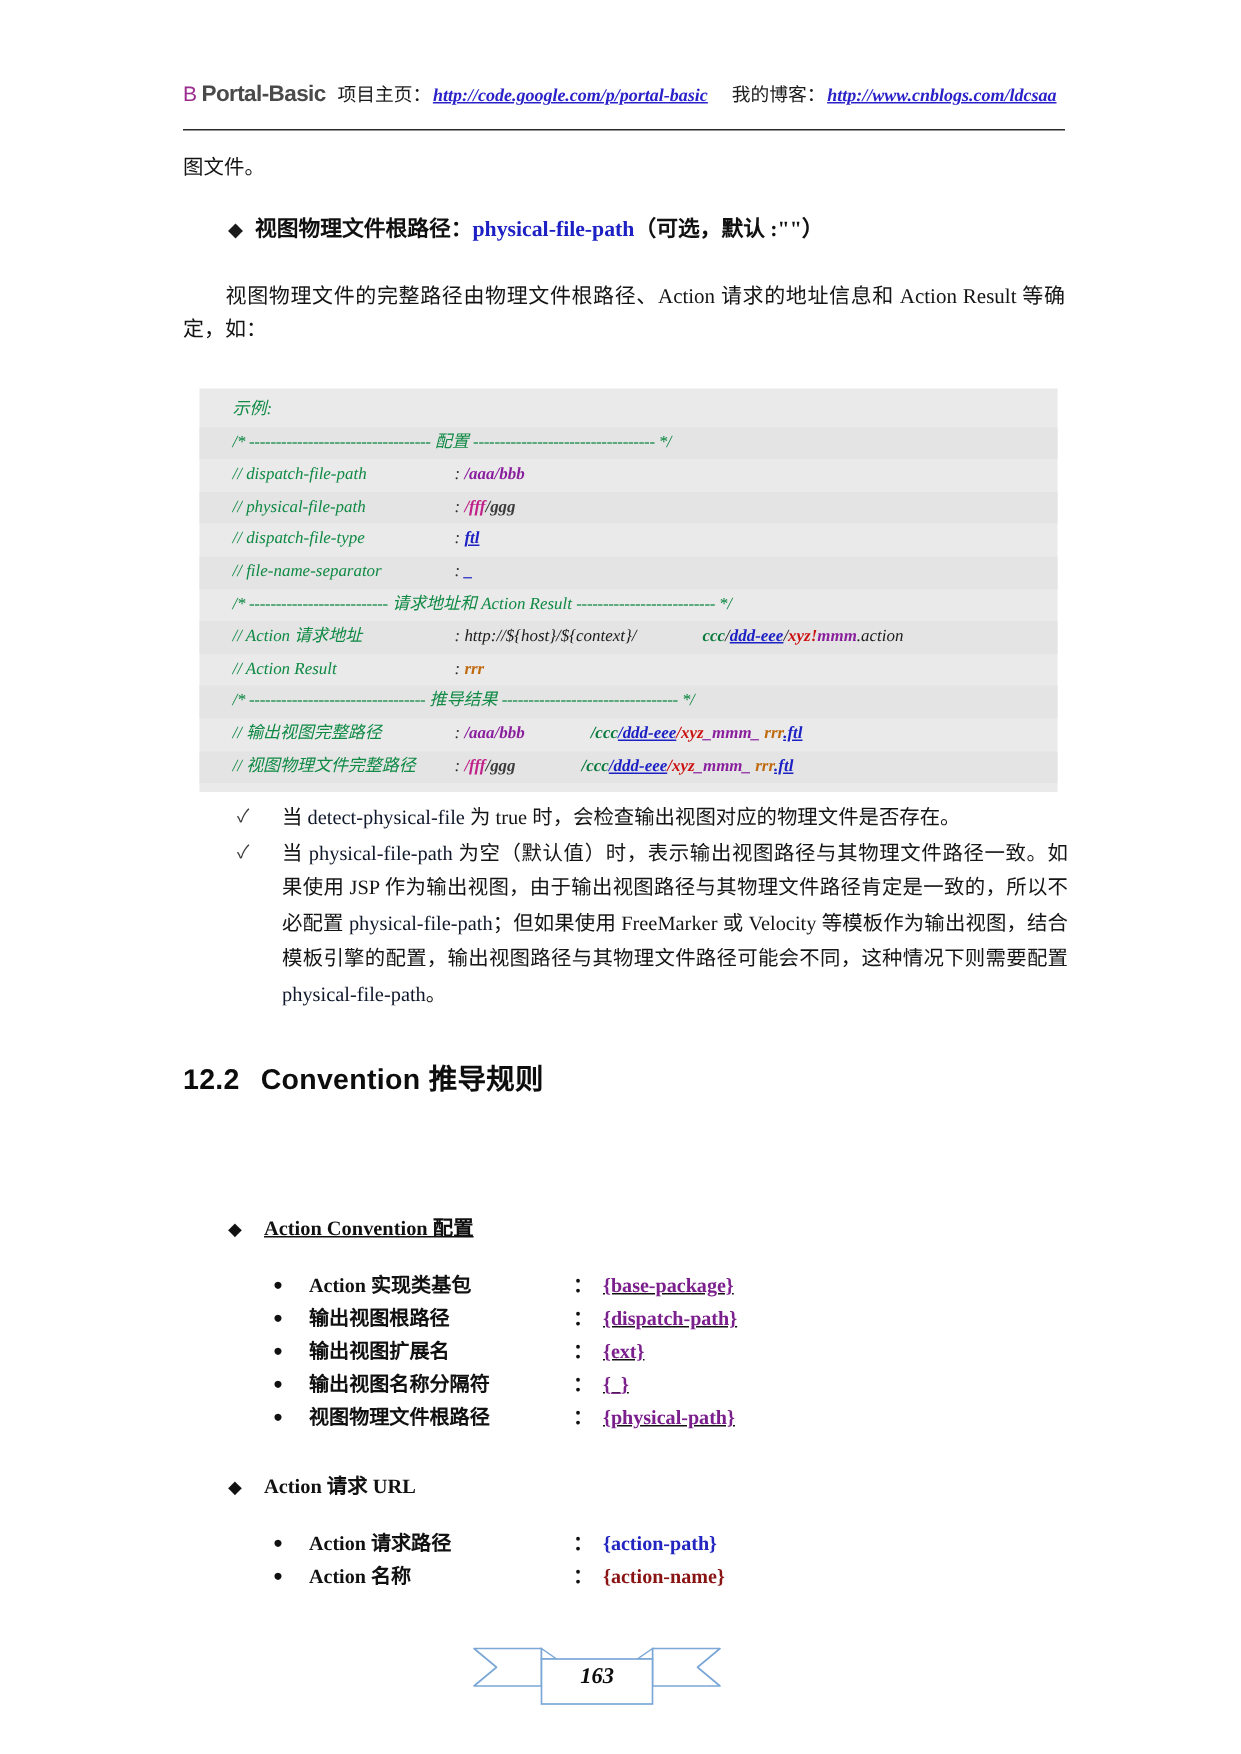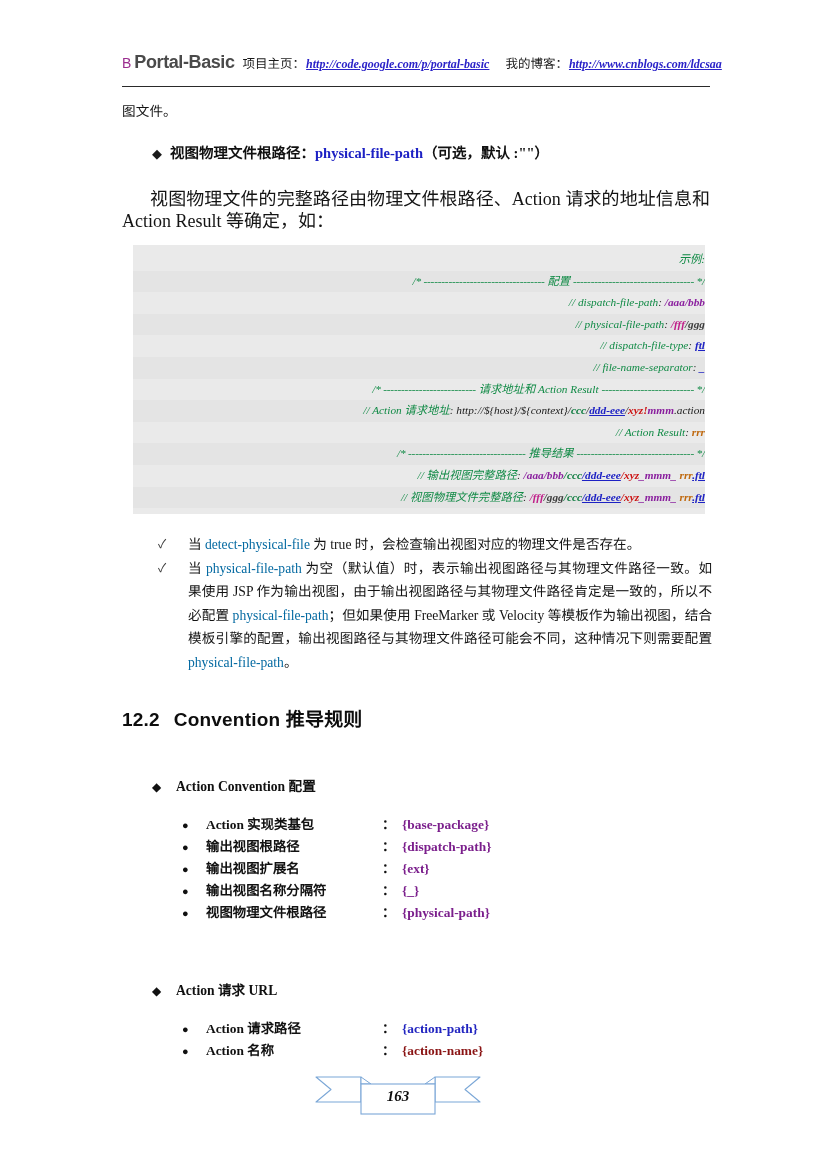--- a/index.html
+++ b/index.html
@@ -44,21 +44,21 @@
   .logo-b {
     font-family: "Liberation Sans", "DejaVu Sans", sans-serif;
     font-size: 14px;
     color: #9b2d8f;
     font-weight: 400;
     letter-spacing: 0px;
     margin-right: 3px;
   }
   .logo-word {
     font-family: "Liberation Sans", "DejaVu Sans", sans-serif;
-    font-size: 18px;
+    font-size: 15px;
     color: #4a4a4a;
     font-weight: 700;
     letter-spacing: -0.4px;
   }
   .hdr-label {
     font-family: "Liberation Serif", "DejaVu Serif", serif;
     font-size: 12.5px;
     color: #1a1a1a;
     margin-right: 1px;
   }
@@ -109,58 +109,57 @@
     color: #1a1a1a;
     font-size: 13px;
   }
   .code-kw-blue {
     color: #1d21c4;
     font-weight: 700;
   }
 
   .para {
     position: absolute;
-    font-size: 18px;
+    font-size: 14px;
     line-height: 22px;
     color: #141414;
     text-align: justify;
   }
   .para-1 { left: 122px; top: 188px; width: 588px; }
   .para-1 .indent { display:inline-block; width: 28px; }
 
   
   .codeblock {
     position: absolute;
     left: 133px;
-    top: 245px;
+    top: 259px;
     width: 572px;
     background: #eaeaea;
     padding: 4px 0 6px 0;
     box-sizing: border-box;
-    text-align: right;
   }
   .code-line {
     font-family: "Liberation Serif", "DejaVu Serif", serif;
     font-style: italic;
     font-size: 11.3px;
     line-height: 21.6px;
     height: 21.6px;
     white-space: nowrap;
     padding-left: 22px;
     color: #2e2e2e;
     overflow: hidden;
   }
   .code-line.alt { background: #e4e4e4; }
   .cmt { color: #108a45; }
   .c-colon { color: #2e2e2e; }
   .v-purple   { color: #8a1f9e; font-weight: 700; }
   .v-magenta  { color: #c0208a; font-weight: 700; }
   .v-dark     { color: #3c3c3c; font-weight: 700; }
   .v-blue     { color: #1d21c4; font-weight: 700; text-decoration: underline; }
-  .v-green    { color: #0a7a3c; font-weight: 700; }
+  .v-green    { color: #0a7a3c; font-weight: 700; margin-left: 44px; }
   .v-red      { color: #cc1111; font-weight: 700; }
   .v-orange   { color: #c06a10; font-weight: 700; }
   .v-black    { color: #1a1a1a; font-weight: 400; }
   .v-uline    { color: #1d21c4; font-weight: 700; }
   .sep-rule   { color: #108a45; letter-spacing: -0.2px; }
 
   
   .col-a { display:inline-block; width: 148px; }
 
   
@@ -179,21 +178,21 @@
     margin-bottom: 0px;
     text-align: justify;
   }
   .check-item .ck {
     position: absolute;
     left: 8px;
     top: 0px;
     font-size: 12px;
     color: #3a3a3a;
   }
-  .lnk-blue { color: #0369a1; }
+  .lnk-blue { color: #0f172a; }
 
   
   .sec-head {
     position: absolute;
     left: 122px;
     top: 688px;
     font-family: "Liberation Sans", "DejaVu Sans", sans-serif;
     font-size: 19px;
     font-weight: 700;
     color: #0d0d0d;
@@ -248,28 +247,28 @@
     width: 176px;
   }
   .dot-colon {
     display: inline-block;
     width: 20px;
   }
   .tok-purple { color: #7b1f8c; font-weight: 700; }
   .tok-blue   { color: #2225c0; font-weight: 700; }
   .tok-darkred{ color: #8a1414; font-weight: 700; }
 
-  .grp-1 { top: 776px; }
+  .grp-1 { top: 808px; text-decoration: underline; }
   .grp-2 { top: 980px; }
 
   
   .footer {
     position: absolute;
     left: 0;
-    top: 1072px;
+    top: 1094px;
     width: 796px;
     height: 62px;
   }
   .ribbon-wrap {
     position: absolute;
     left: 50%;
     top: 0;
     transform: translateX(-50%);
     width: 170px;
     height: 58px;

